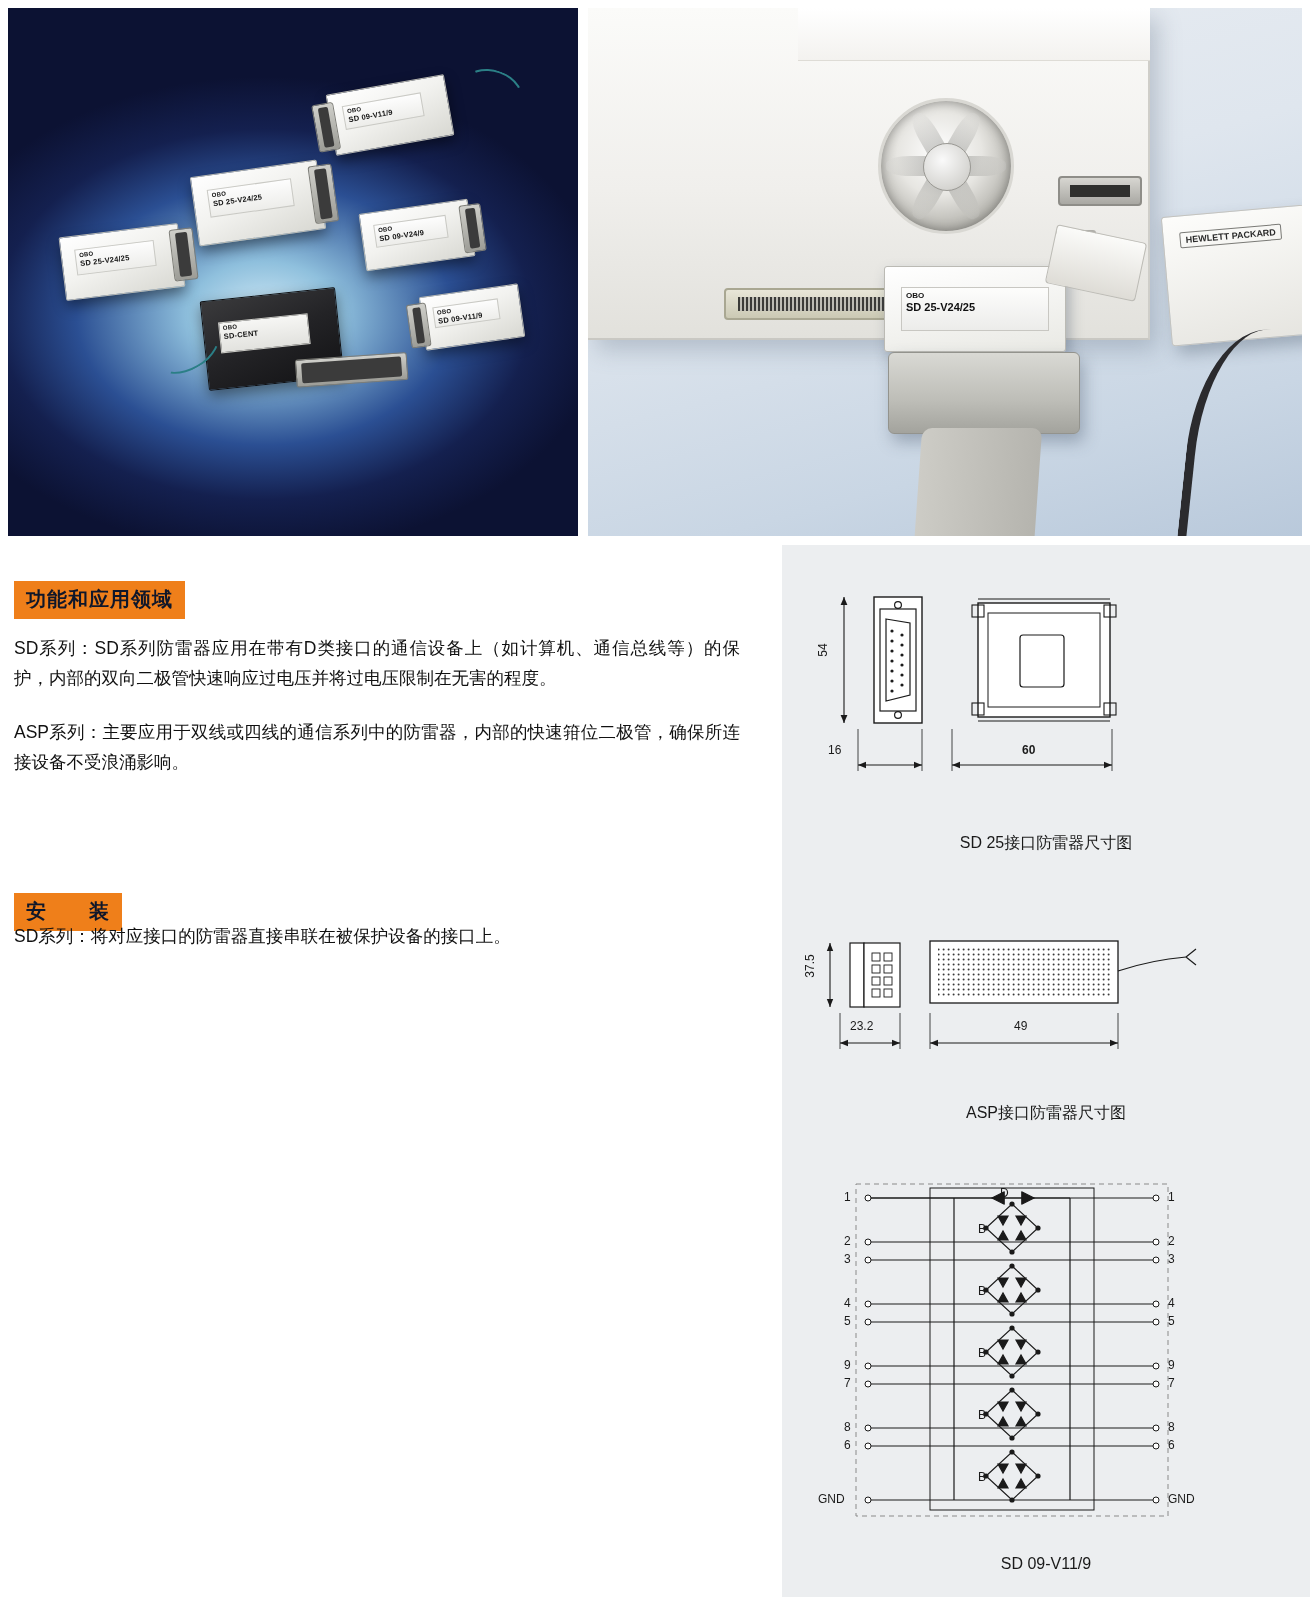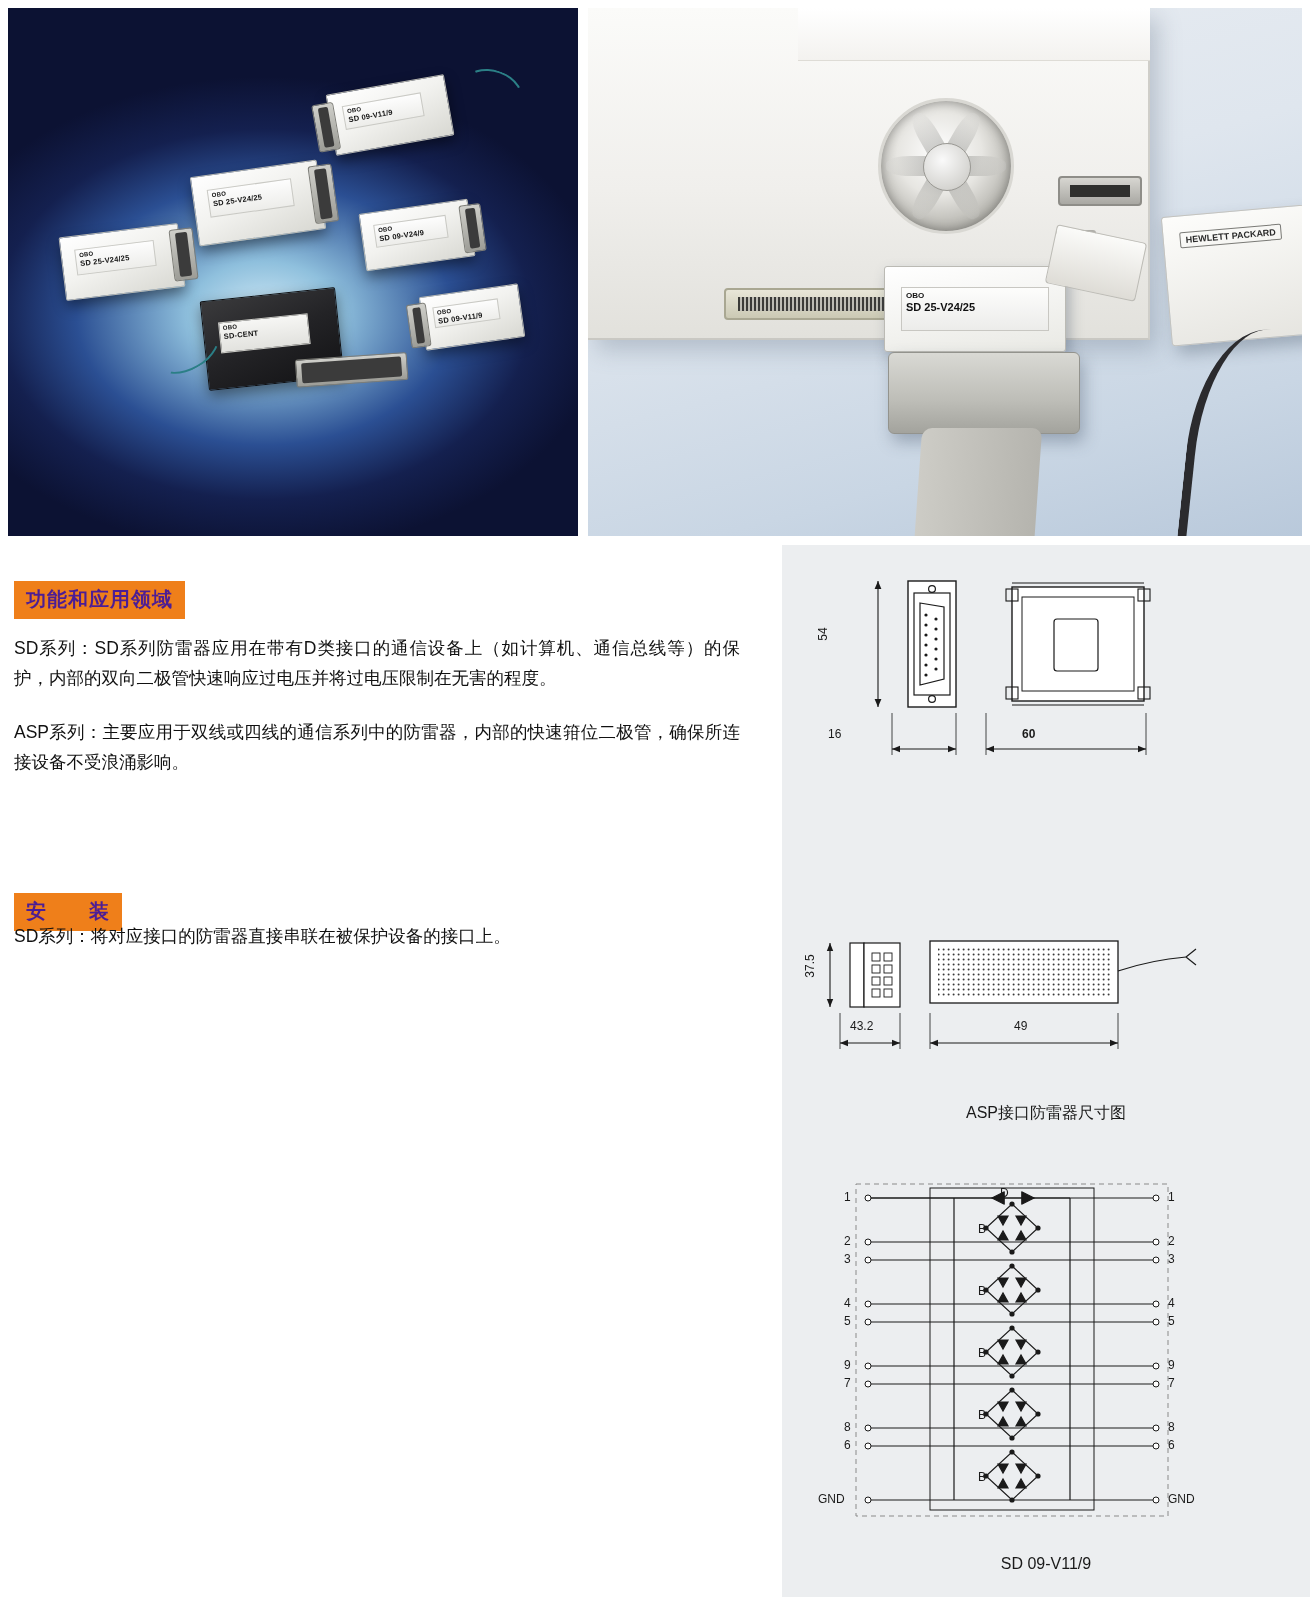--- a/index.html
+++ b/index.html
@@ -274,21 +274,21 @@
     position: absolute;
     left: 0;
     top: 545px;
     width: 782px;
     height: 1052px;
     background: #ffffff;
   }
   .section-head {
     display: inline-block;
     background: #ef7f1a;
-    color: #4c1d95;
+    color: #0f172a;
     font-size: 20px;
     font-weight: bold;
     padding: 5px 12px 6px 12px;
     letter-spacing: 1px;
   }
   .head1 { position: absolute; left: 14px; top: 36px; }
   .head2 { position: absolute; left: 14px; top: 348px; }
   .para {
     position: absolute;
     left: 14px;
@@ -445,21 +445,21 @@
   <div class="para p2">ASP系列：主要应用于双线或四线的通信系列中的防雷器，内部的快速箝位二极管，确保所连接设备不受浪涌影响。</div>
   <div class="para p1">SD系列：SD系列防雷器应用在带有D类接口的通信设备上（如计算机、通信总线等）的保护，内部的双向二极管快速响应过电压并将过电压限制在无害的程度。</div>
 
   <div class="section-head head2">安　　装</div>
   <div class="para p3">SD系列：将对应接口的防雷器直接串联在被保护设备的接口上。</div>
 
 </div>
 
 <div class="right-panel">
 
-  <div style="position:absolute; left:0; top:18px; width:436px; height:250px;padding-left:34px;">
+  <div style="position:absolute; left:0; top:34px; width:436px; height:250px;">
     <svg width="528" height="250" viewBox="0 0 528 250">
 
       <rect x="92" y="18" width="48" height="126" fill="#ffffff" stroke="#1a1a1a" stroke-width="1.4"></rect>
       <rect x="98" y="30" width="36" height="102" fill="#ffffff" stroke="#1a1a1a" stroke-width="1.2"></rect>
       <path d="M104 40 L128 44 L128 116 L104 122 Z" fill="#ffffff" stroke="#1a1a1a" stroke-width="1.2"></path>
       <g fill="#1a1a1a">
         <circle cx="110" cy="52" r="1.6"></circle>
           <circle cx="110" cy="62" r="1.6"></circle>
           <circle cx="110" cy="72" r="1.6"></circle>
         <circle cx="110" cy="82" r="1.6"></circle>
@@ -501,20 +501,21 @@
       <line x1="170" y1="186" x2="330" y2="186" stroke="#1a1a1a" stroke-width="1.1"></line>
       <path d="M170 186 l8 -3.2 v6.4 Z" fill="#1a1a1a"></path>
       <path d="M330 186 l-8 -3.2 v6.4 Z" fill="#1a1a1a"></path>
       <line x1="170" y1="150" x2="170" y2="192" stroke="#1a1a1a" stroke-width="0.8"></line>
       <line x1="330" y1="150" x2="330" y2="192" stroke="#1a1a1a" stroke-width="0.8"></line>
     </svg>
     <div class="dim-text" style="left:34px; top:64px; transform:rotate(-90deg);">54</div>
     <div class="dim-text" style="left:46px; top:164px;">16</div>
     <div class="dim-text" style="left:240px; top:164px;font-weight:bold;">60</div>
   </div>
+  <div class="drawing-caption cap1">SD 25接口防雷器尺寸图</div>
 
   <div style="position:absolute; left:0; top:378px; width:528px; height:160px;">
     <svg width="528" height="160" viewBox="0 0 528 160">
 
       <rect x="68" y="20" width="14" height="64" fill="#ffffff" stroke="#1a1a1a" stroke-width="1.2"></rect>
       <rect x="82" y="20" width="36" height="64" fill="#ffffff" stroke="#1a1a1a" stroke-width="1.2"></rect>
       <g fill="none" stroke="#1a1a1a" stroke-width="0.9">
         <rect x="90" y="30" width="8" height="8"></rect>
           <rect x="102" y="30" width="8" height="8"></rect>
         <rect x="90" y="42" width="8" height="8"></rect>
@@ -546,21 +547,21 @@
       <line x1="58" y1="90" x2="58" y2="126" stroke="#1a1a1a" stroke-width="0.8"></line>
       <line x1="118" y1="90" x2="118" y2="126" stroke="#1a1a1a" stroke-width="0.8"></line>
 
       <line x1="148" y1="120" x2="336" y2="120" stroke="#1a1a1a" stroke-width="1.1"></line>
       <path d="M148 120 l8 -3.2 v6.4 Z" fill="#1a1a1a"></path>
       <path d="M336 120 l-8 -3.2 v6.4 Z" fill="#1a1a1a"></path>
       <line x1="148" y1="90" x2="148" y2="126" stroke="#1a1a1a" stroke-width="0.8"></line>
       <line x1="336" y1="90" x2="336" y2="126" stroke="#1a1a1a" stroke-width="0.8"></line>
     </svg>
     <div class="dim-text" style="left:16px; top:36px; transform:rotate(-90deg);">37.5</div>
-    <div class="dim-text" style="left:68px; top:96px;">43.2</div>
+    <div class="dim-text" style="left:68px; top:96px;">23.2</div>
     <div class="dim-text" style="left:232px; top:96px;">49</div>
   </div>
   <div class="drawing-caption cap2">ASP接口防雷器尺寸图</div>
 
   <div style="position:absolute; left:0; top:625px; width:528px; height:380px;">
     <svg width="528" height="380" viewBox="0 0 528 380">
 
       <rect x="74" y="14" width="312" height="332" fill="none" stroke="#8a8a8a" stroke-width="1" stroke-dasharray="5 4"></rect>
 
       <rect x="148" y="18" width="164" height="322" fill="none" stroke="#1a1a1a" stroke-width="1"></rect>

